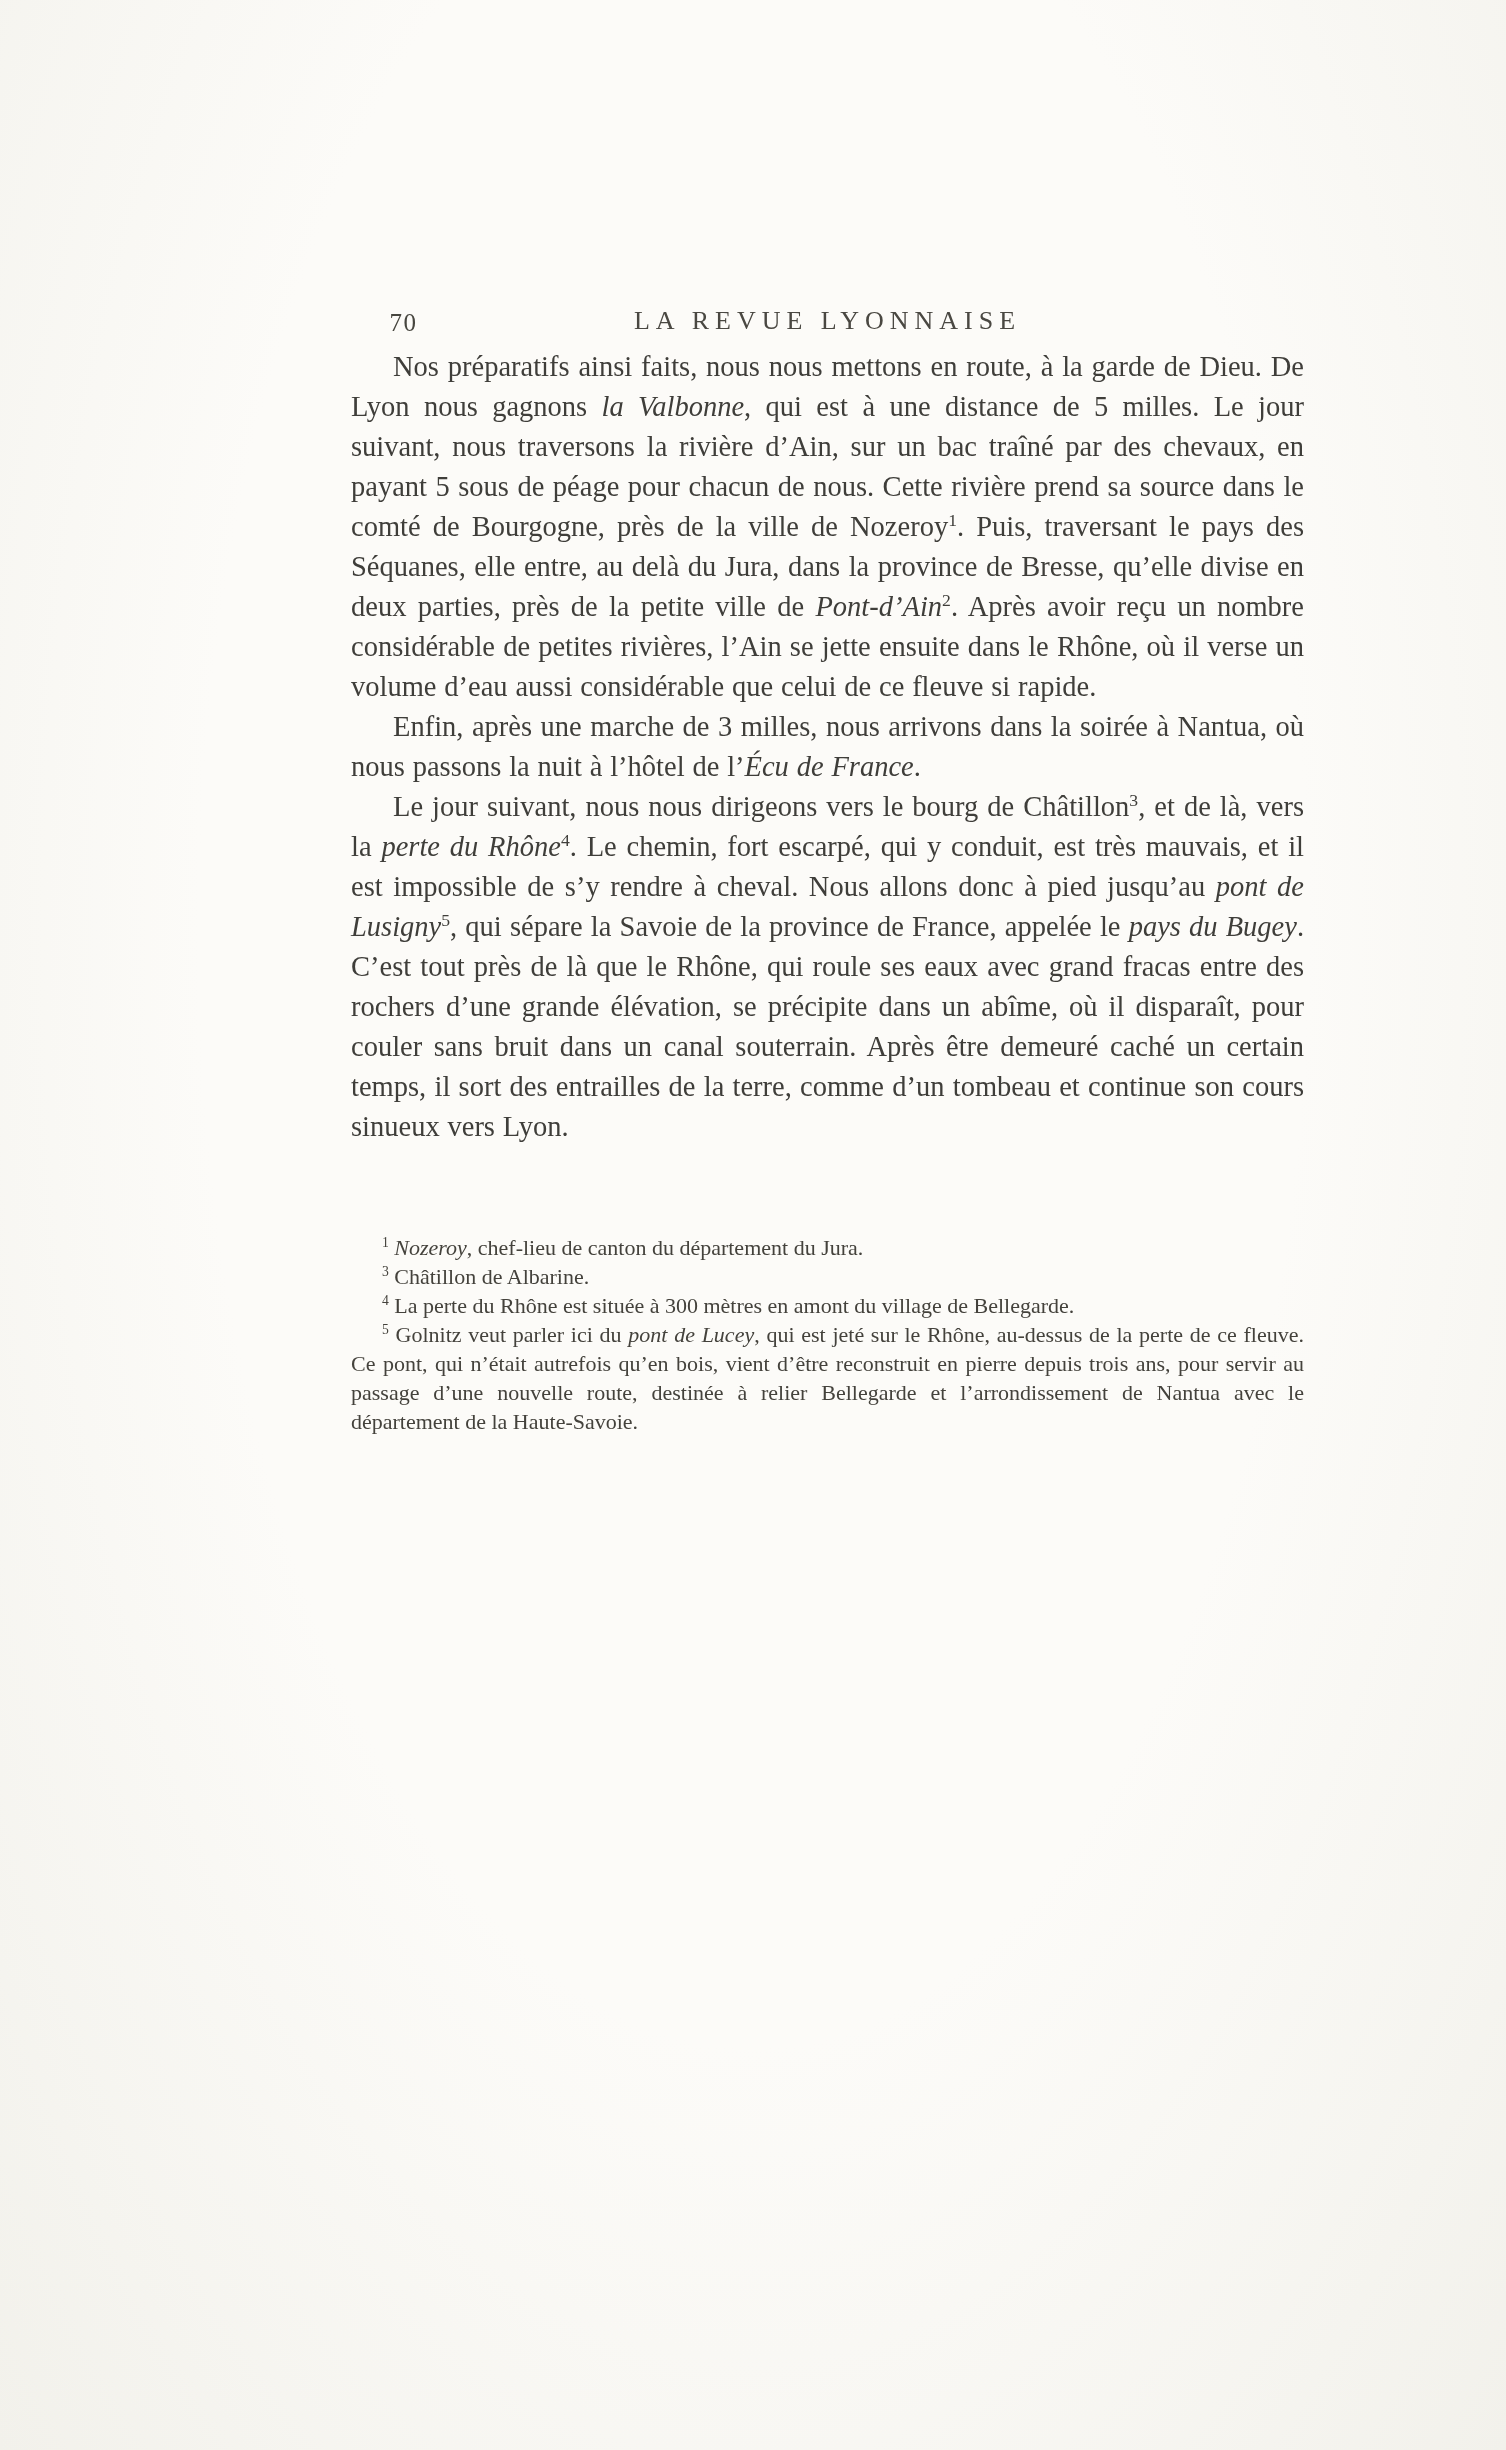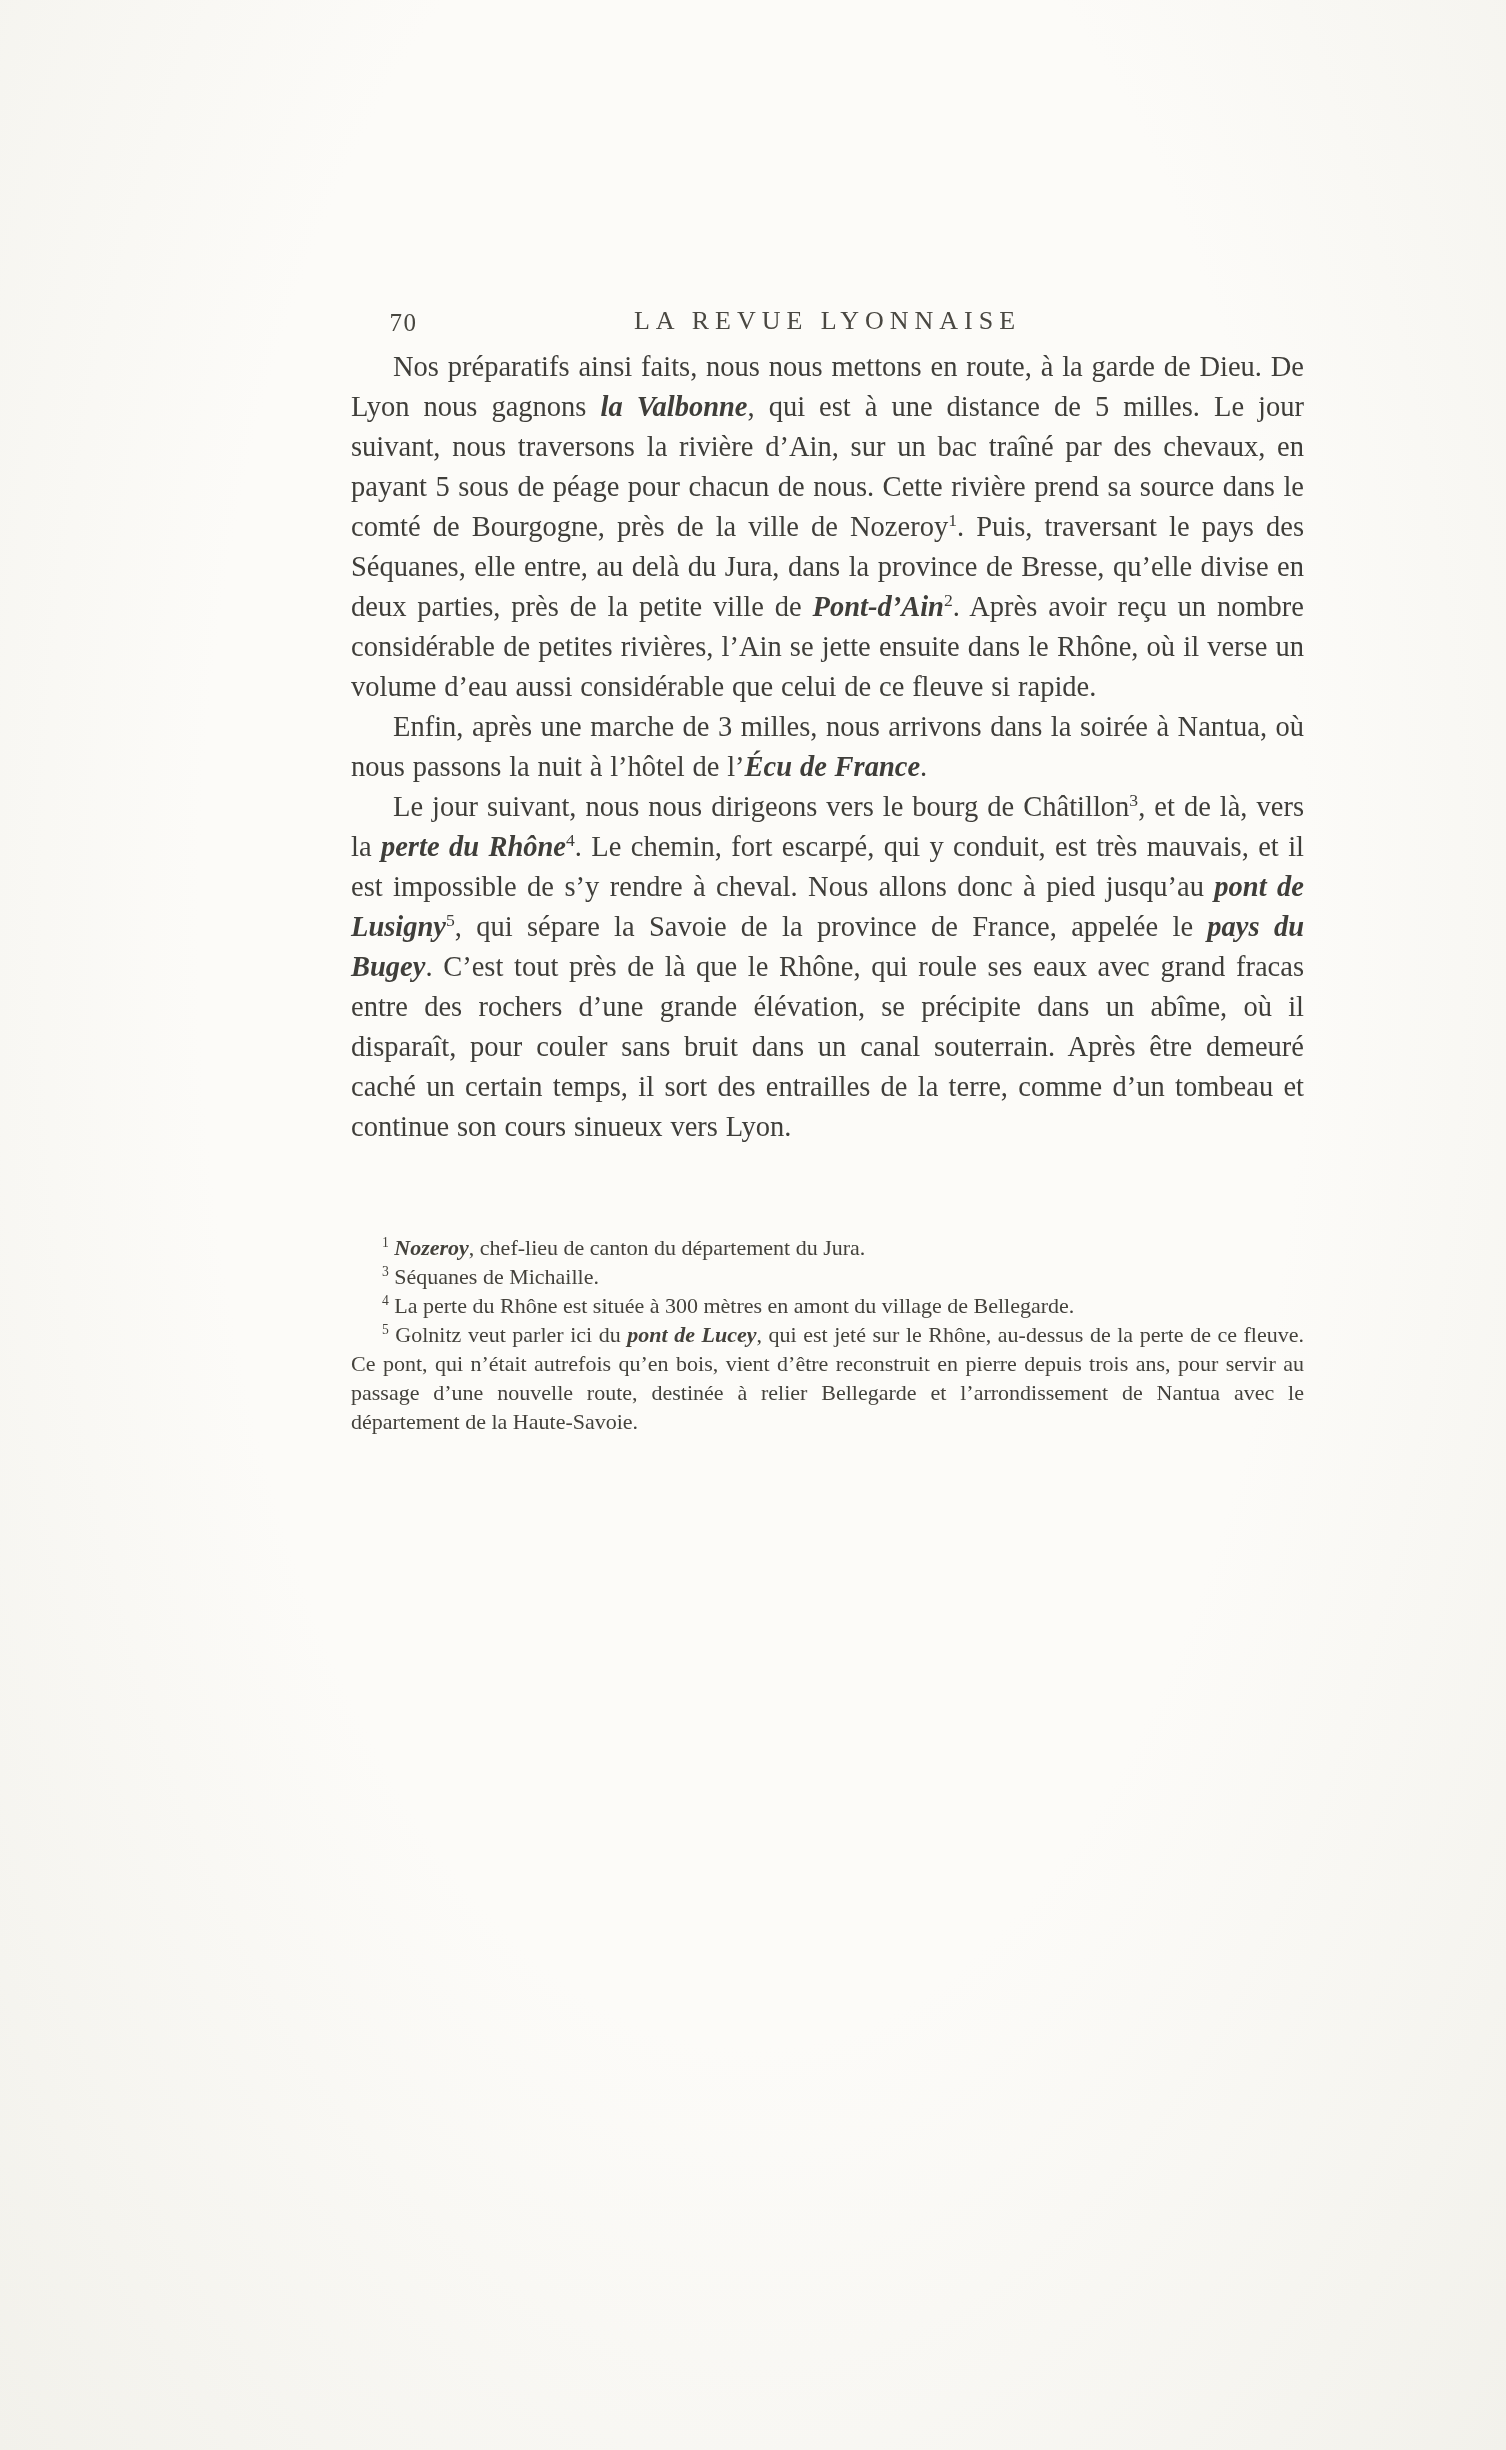--- a/index.html
+++ b/index.html
@@ -65,21 +65,20 @@
   .footnotes p {
     margin: 0;
     font-size: 22px;
     line-height: 29px;
     text-align: justify;
     text-indent: 31px;
     color: #44423c;
   }
   .it {
     font-style: italic;
-    font-weight: bold;
   }
   sup {
     font-size: 0.62em;
     vertical-align: super;
     line-height: 0;
   }
 </style>
 </head>
 <body>
 
@@ -92,20 +91,20 @@
     </header>
 
     <main class="body-text">
         <p><span>Nos préparatifs ainsi faits, nous nous mettons en route, à la garde de Dieu. De Lyon nous gagnons </span><span class="it">la Valbonne</span><span>, qui est à une distance de 5 milles. Le jour suivant, nous traversons la rivière d’Ain, sur un bac traîné par des chevaux, en payant 5 sous de péage pour chacun de nous. Cette rivière prend sa source dans le comté de Bourgogne, près de la ville de Nozeroy</span><sup>1</sup><span>. Puis, traversant le pays des Séquanes, elle entre, au delà du Jura, dans la province de Bresse, qu’elle divise en deux parties, près de la petite ville de </span><span class="it">Pont-d’Ain</span><sup>2</sup><span>. Après avoir reçu un nombre considérable de petites rivières, l’Ain se jette ensuite dans le Rhône, où il verse un volume d’eau aussi considérable que celui de ce fleuve si rapide.</span></p>
         <p><span>Enfin, après une marche de 3 milles, nous arrivons dans la soirée à Nantua, où nous passons la nuit à l’hôtel de l’</span><span class="it">Écu de France</span><span>.</span></p>
         <p><span>Le jour suivant, nous nous dirigeons vers le bourg de Châtillon</span><sup>3</sup><span>, et de là, vers la </span><span class="it">perte du Rhône</span><sup>4</sup><span>. Le chemin, fort escarpé, qui y conduit, est très mauvais, et il est impossible de s’y rendre à cheval. Nous allons donc à pied jusqu’au </span><span class="it">pont de Lusigny</span><sup>5</sup><span>, qui sépare la Savoie de la province de France, appelée le </span><span class="it">pays du Bugey</span><span>. C’est tout près de là que le Rhône, qui roule ses eaux avec grand fracas entre des rochers d’une grande élévation, se précipite dans un abîme, où il disparaît, pour couler sans bruit dans un canal souterrain. Après être demeuré caché un certain temps, il sort des entrailles de la terre, comme d’un tombeau et continue son cours sinueux vers Lyon.</span></p>
       </main>
 
     <section class="footnotes">
         <p><sup>1</sup><span> </span><span class="it">Nozeroy</span><span>, chef-lieu de canton du département du Jura.</span></p>
-        <p><sup>3</sup><span> Séquanes de Michaille.</span></p>
+        <p><sup>3</sup><span> Châtillon de Albarine.</span></p>
         <p><sup>4</sup><span> La perte du Rhône est située à 300 mètres en amont du village de Bellegarde.</span></p>
         <p><sup>5</sup><span> Golnitz veut parler ici du </span><span class="it">pont de Lucey</span><span>, qui est jeté sur le Rhône, au-dessus de la perte de ce fleuve. Ce pont, qui n’était autrefois qu’en bois, vient d’être reconstruit en pierre depuis trois ans, pour servir au passage d’une nouvelle route, destinée à relier Bellegarde et l’arrondissement de Nantua avec le département de la Haute-Savoie.</span></p>
       </section>
 
   </div>
 </div>
 
 
 </body></html>

